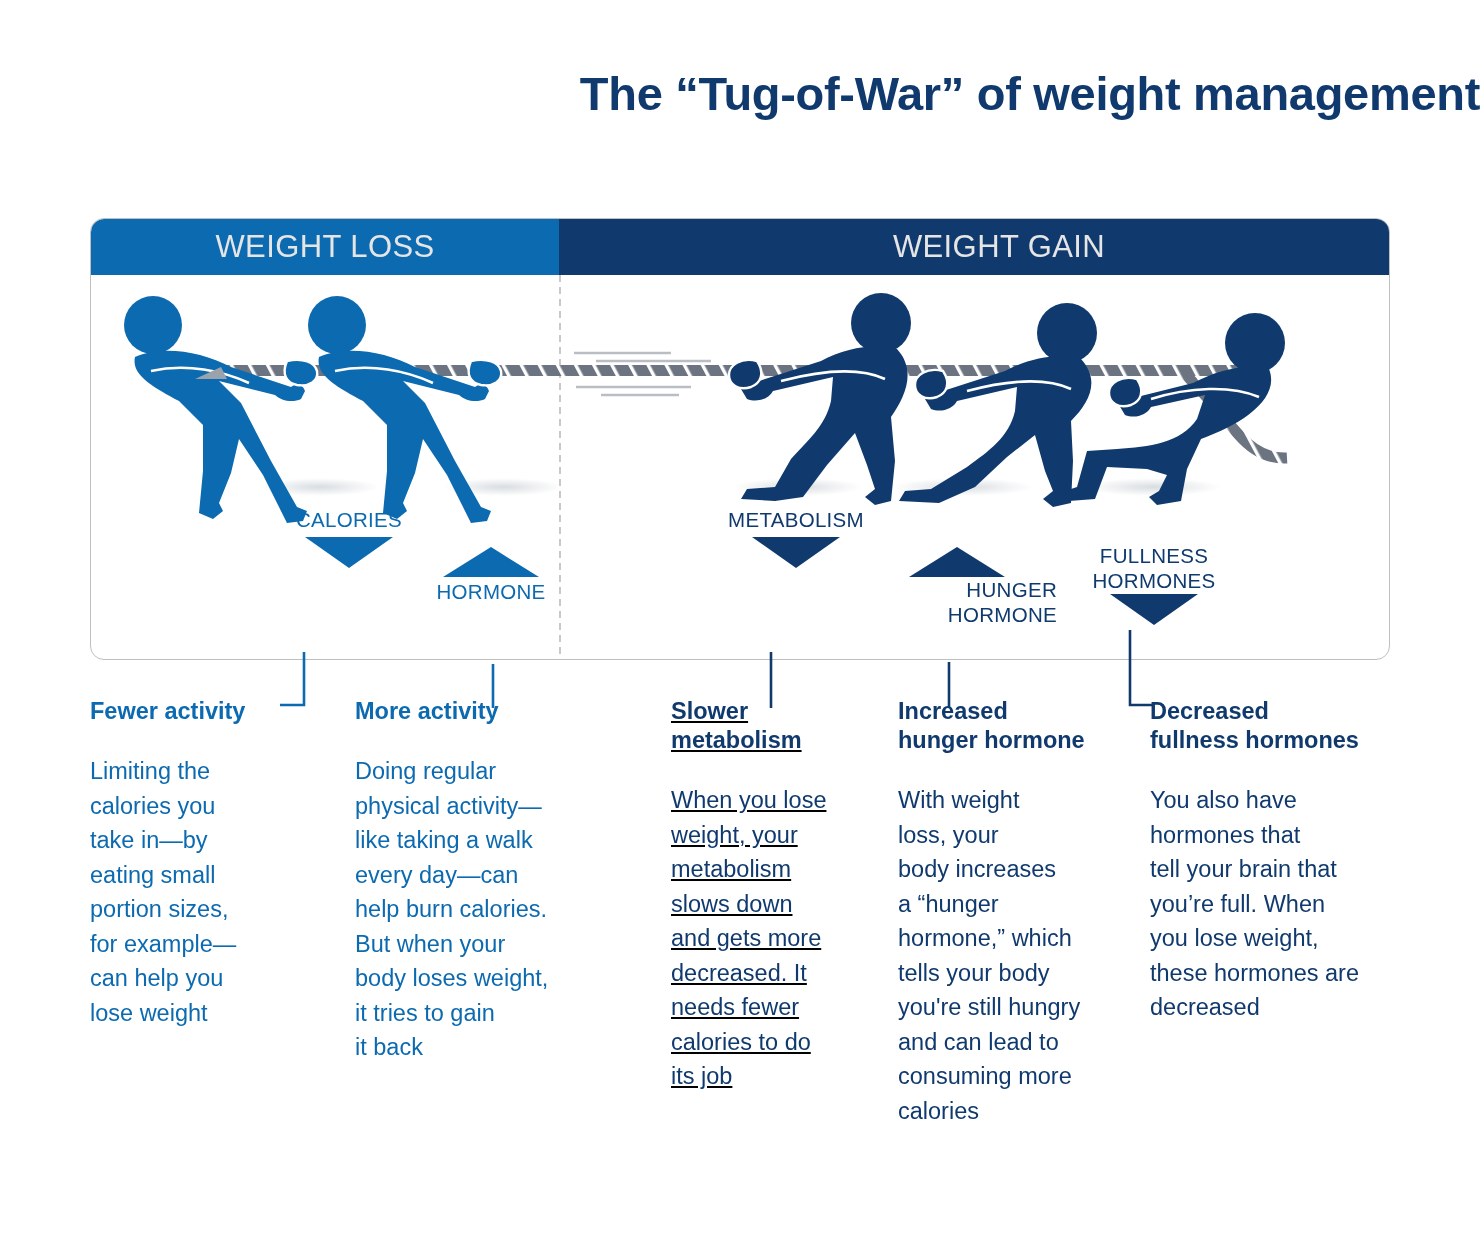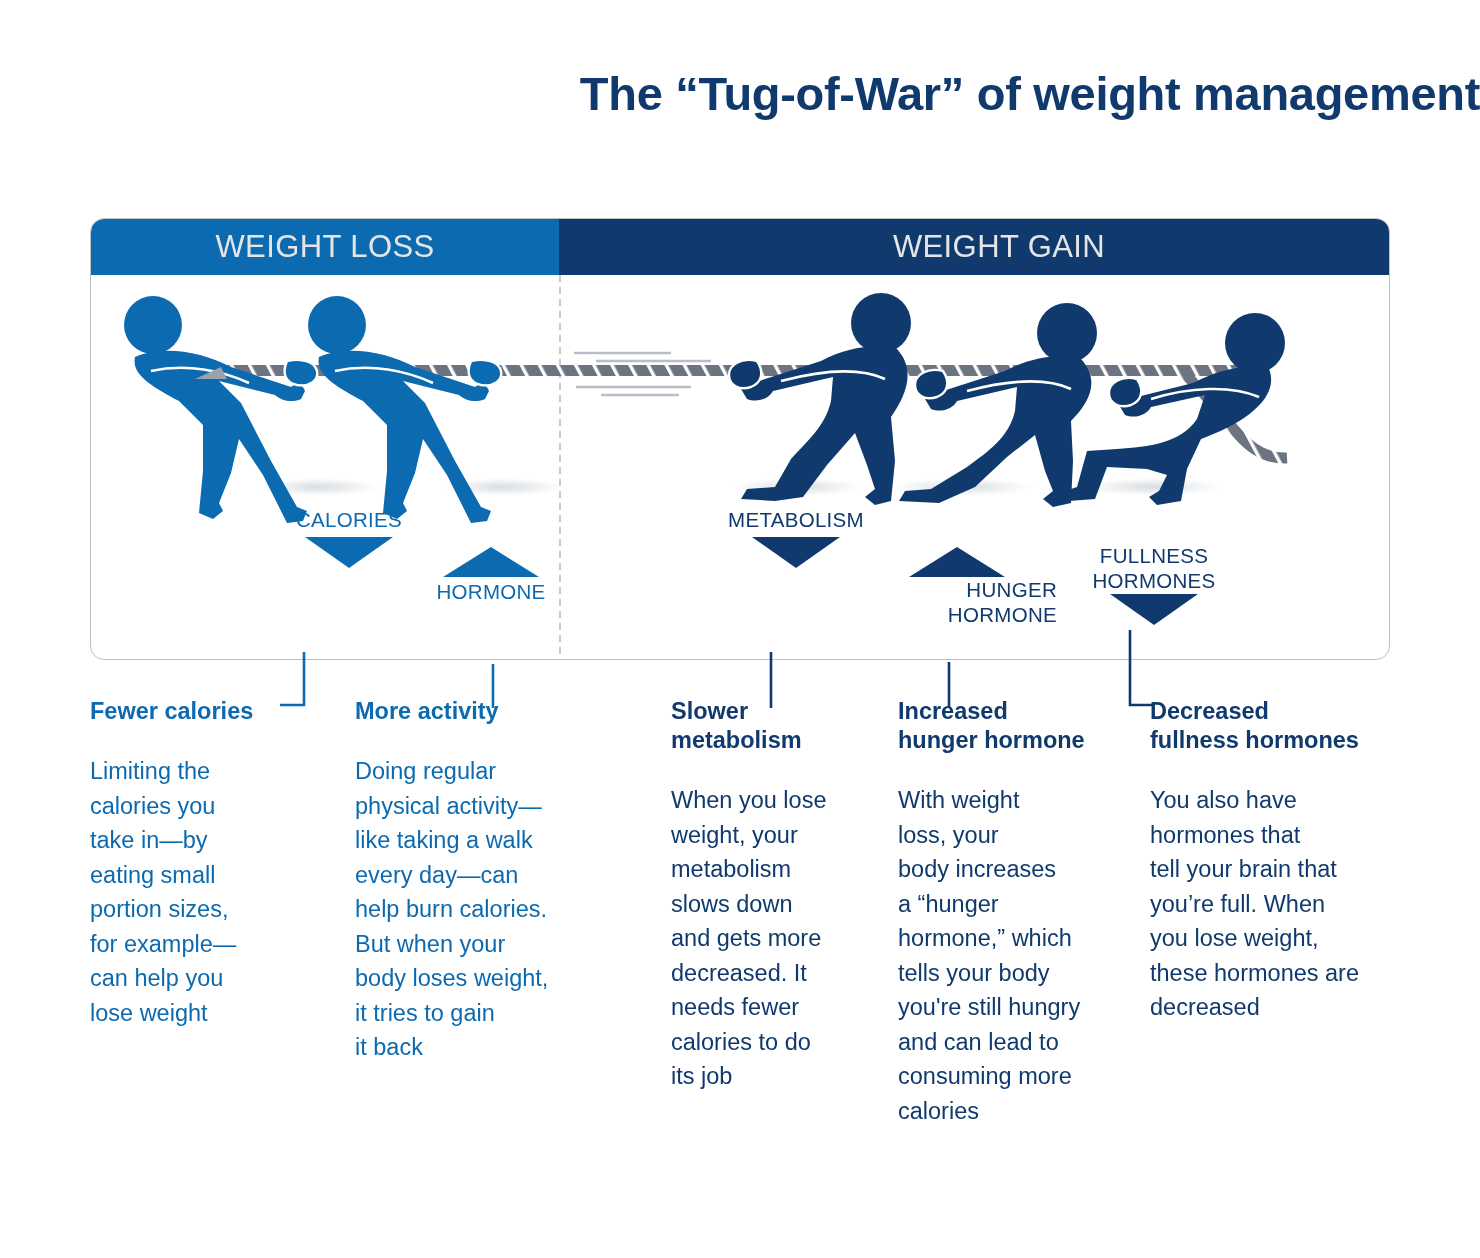--- a/index.html
+++ b/index.html
@@ -294,21 +294,21 @@
   <g stroke="#103a6e" stroke-width="2.6" fill="none">
     <path d="M771 72 L771 128"></path>
     <path d="M949 82 L949 128"></path>
     <path d="M1130 50 L1130 125 L1152 125"></path>
   </g>
 </svg>
 
 <div class="cols">
 
   <div class="col blue" style="left:0px; width:200px;">
-    <h3>Fewer calories</h3>
+    <h3>Fewer activity</h3>
     <p>Limiting the
 calories you
 take in—by
 eating small
 portion sizes,
 for example—
 can help you
 lose weight</p>
   </div>
 
@@ -318,21 +318,21 @@
 physical activity—
 like taking a walk
 every day—can
 help burn calories.
 But when your
 body loses weight,
 it tries to gain
 it back</p>
   </div>
 
-  <div class="col navy" style="left:581px; width:215px;">
+  <div class="col navy" style="left:581px; width:215px;text-decoration:underline;">
     <h3>Slower
 metabolism</h3>
     <p>When you lose
 weight, your
 metabolism
 slows down
 and gets more
 decreased. It
 needs fewer
 calories to do

